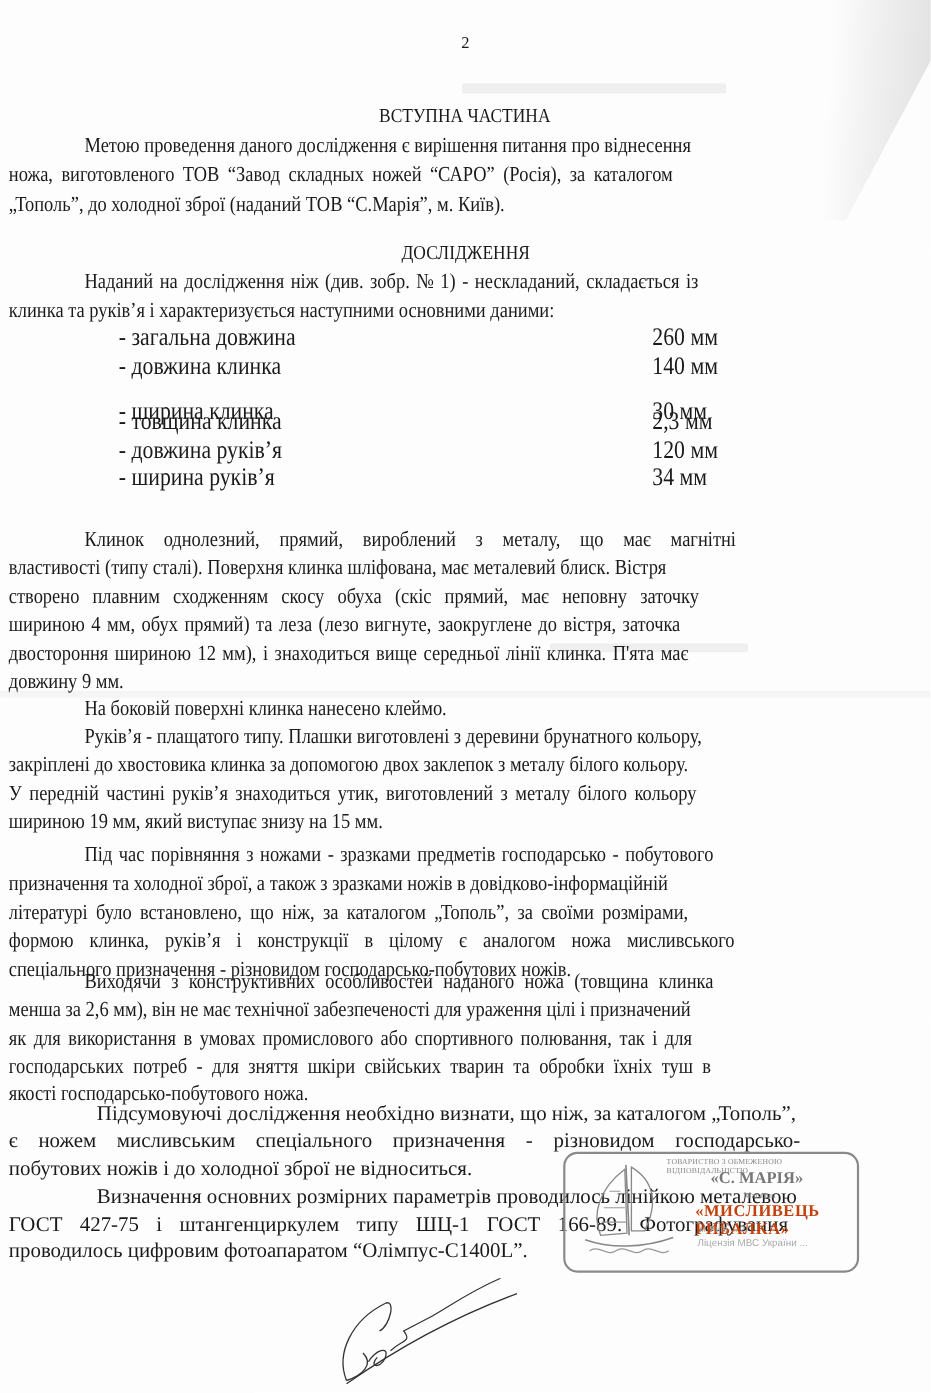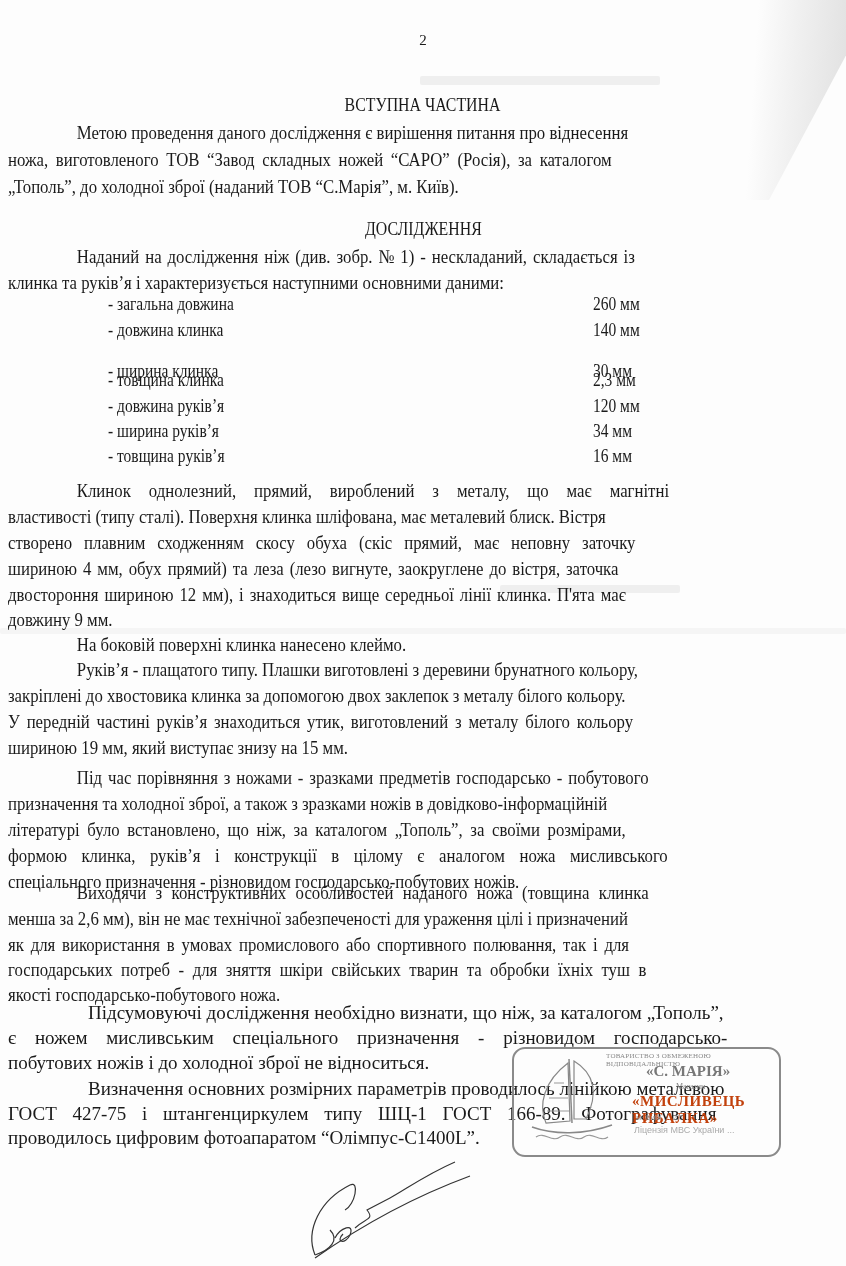--- a/index.html
+++ b/index.html
@@ -10,21 +10,21 @@
           background: linear-gradient(245deg, #d9d9d9 0%, #f0f0f0 35%, rgba(255,255,255,0) 52%);
           transform: skewX(-28deg); transform-origin: top right; }
   .ghost { position: absolute; background: #e4e4e4; opacity: .55; border-radius: 2px; }
   .pagenum { position: absolute; top: 32px; left: 0; width: 846px; text-align: center; font-size: 15px; }
   .line { position: absolute; left: 8px; width: 775px; font-size: 19.5px; line-height: 25px; white-space: nowrap;
           transform-origin: left center; }
   .sq { transform: scaleX(0.86); }
   .ind { padding-left: 80px; box-sizing: border-box; }
   .heading { position: absolute; left: 0; width: 846px; text-align: center; font-size: 18px; }
   .heading span { display: inline-block; transform: scaleX(0.88); }
-  .spec { position: absolute; left: 108px; width: 600px; font-size: 18px; height: 25px; }
+  .spec { position: absolute; left: 108px; width: 600px; font-size: 23px; height: 25px; }
   .spec .k { position: absolute; left: 0; display: inline-block; transform: scaleX(0.86); transform-origin: left center; }
   .spec .v { position: absolute; left: 485px; display: inline-block; transform: scaleX(0.86); transform-origin: left center; }
   .wide { font-size: 19px; }
   .stamp { position: absolute; left: 512px; top: 1047px; width: 265px; height: 106px;
            border: 2px solid #8a8a8a; border-radius: 13px; color: #888; font-family: "Liberation Serif", serif; }
   .stamp .s1 { position: absolute; left: 92px; top: 3px; font-size: 7px; letter-spacing: 0.2px; }
   .stamp .s2 { position: absolute; left: 132px; top: 14px; font-size: 15px; font-weight: bold; color: #777; }
   .stamp .s3 { position: absolute; left: 162px; top: 33px; font-size: 8px; }
   .stamp .s4 { position: absolute; left: 118px; top: 44px; font-size: 15px; font-weight: bold; color: #c2410c; letter-spacing: .5px; }
   .stamp .s5 { position: absolute; left: 122px; top: 64px; font-size: 8px; color: #aaa; font-family: "Liberation Sans", sans-serif; }
@@ -69,24 +69,20 @@
       <span class="k">- товщина клинка</span>
       <span class="v">2,3 мм</span>
     </div>
   <div class="spec" style="top:396px;">
       <span class="k">- довжина руків’я</span>
       <span class="v">120 мм</span>
     </div>
   <div class="spec" style="top:421px;">
       <span class="k">- ширина руків’я</span>
       <span class="v">34 мм</span>
-    </div>
-  <div class="spec" style="top:446px;">
-      <span class="k">- товщина руків’я</span>
-      <span class="v">16 мм</span>
     </div>
 
   <div class="line sq ind" style="top:478px;width:900px;word-spacing:16px;">Клинок однолезний, прямий, вироблений з металу, що має магнітні</div>
   <div class="line sq" style="top:504px;">властивості (типу сталі). Поверхня клинка шліфована, має металевий блиск. Вістря</div>
   <div class="line sq" style="top:530px;width:900px;word-spacing:9px;">створено плавним сходженням скосу обуха (скіс прямий, має неповну заточку</div>
   <div class="line sq" style="top:556px;width:900px;word-spacing:2px;">шириною 4 мм, обух прямий) та леза (лезо вигнуте, заокруглене до вістря, заточка</div>
   <div class="line sq" style="top:582px;width:900px;word-spacing:2px;">двостороння шириною 12 мм), і знаходиться вище середньої лінії клинка. П'ята має</div>
   <div class="line sq" style="top:607px;">довжину 9 мм.</div>
   <div class="line sq ind" style="top:632px;">На боковій поверхні клинка нанесено клеймо.</div>
 

